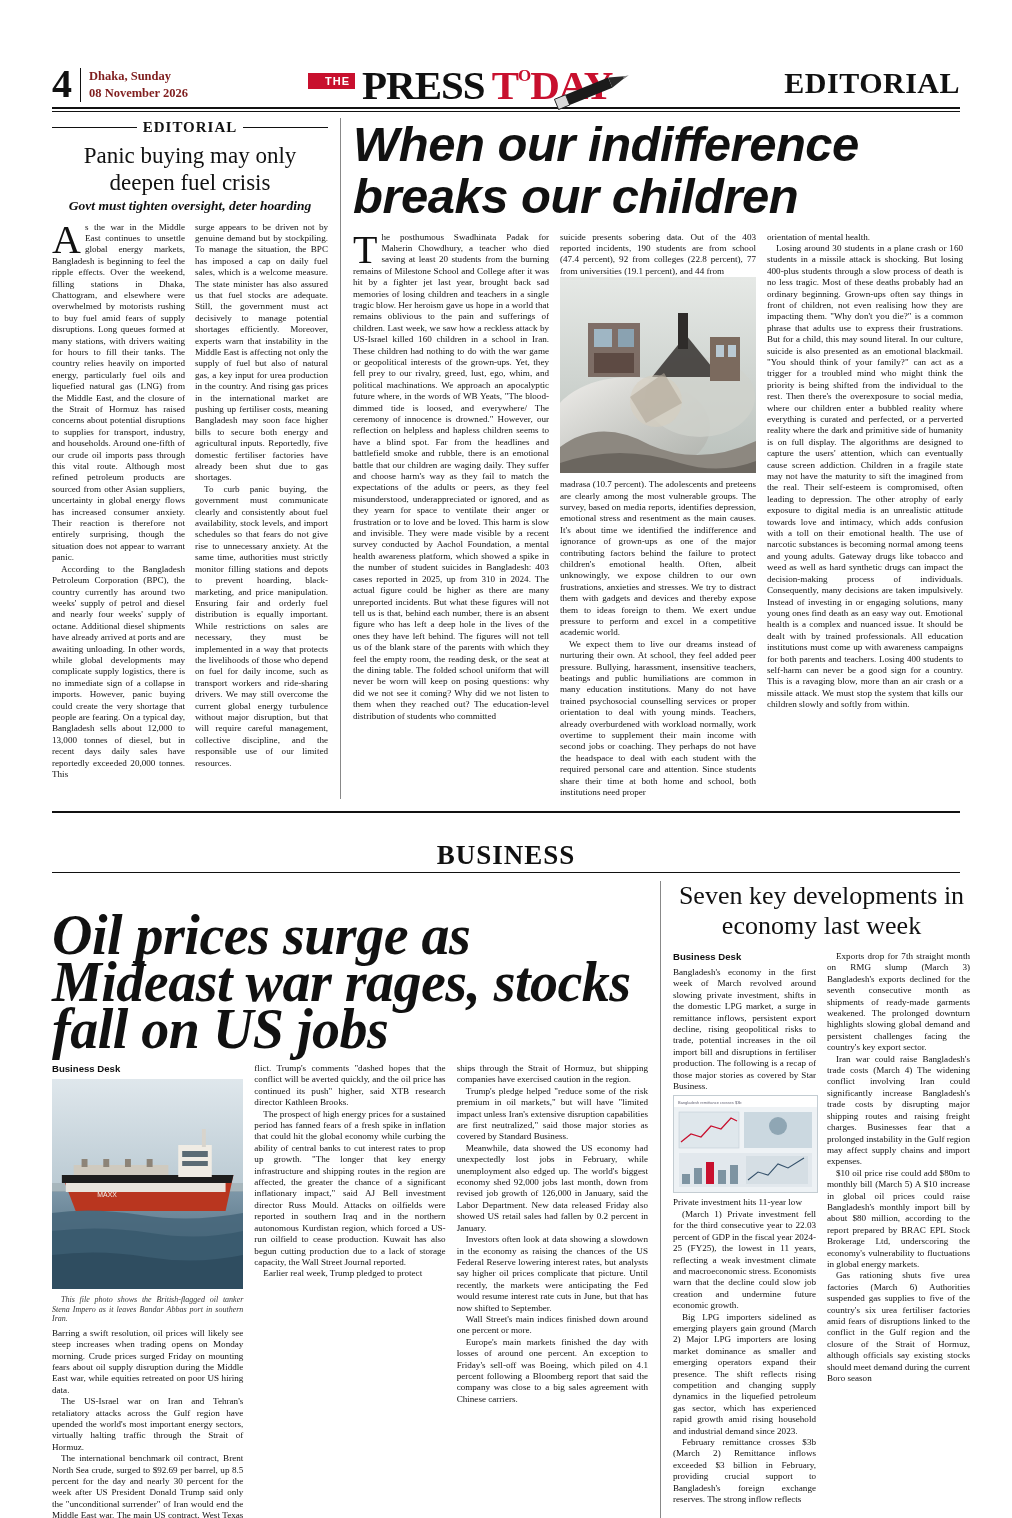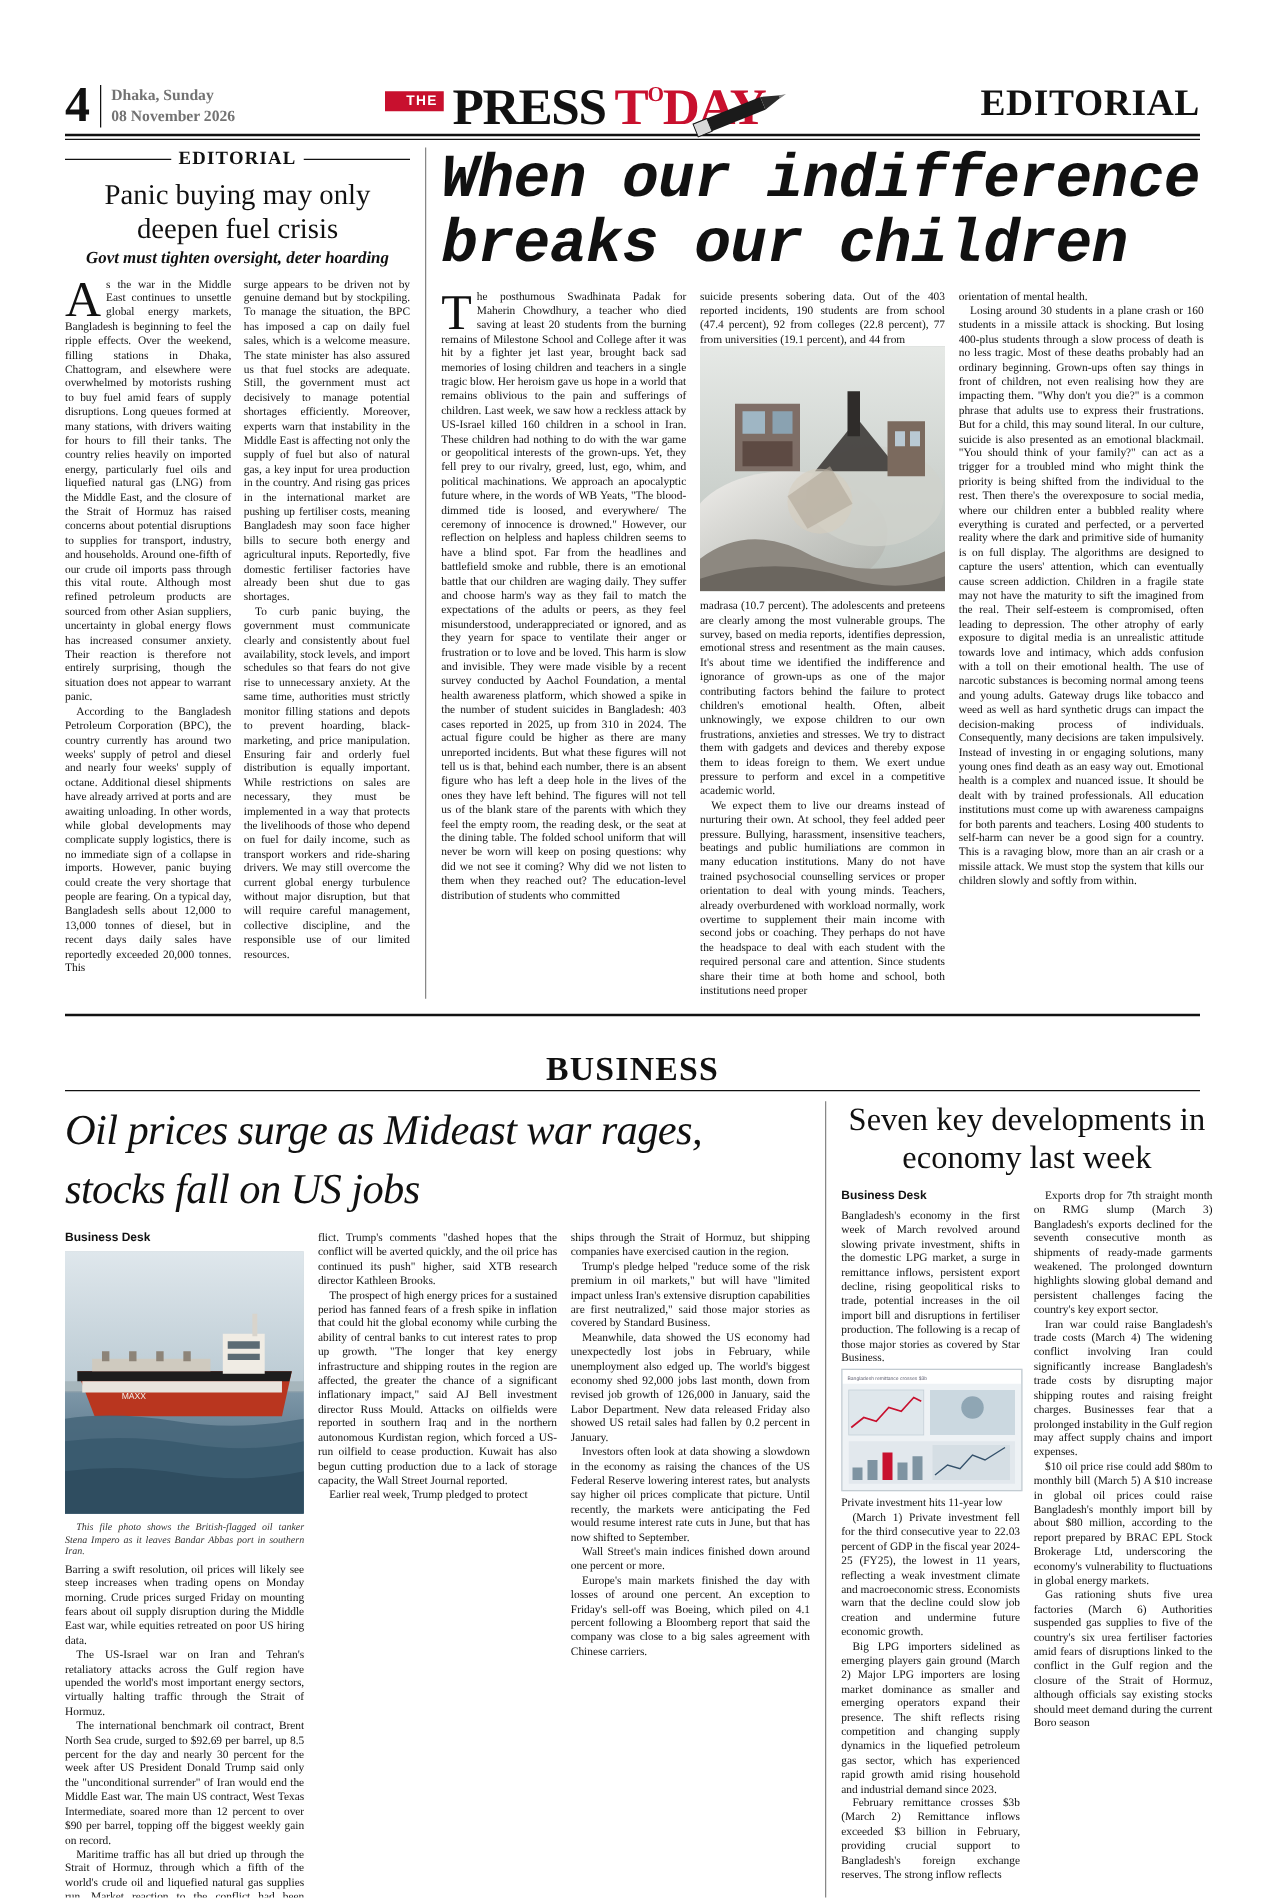--- a/index.html
+++ b/index.html
@@ -40,21 +40,21 @@
     padding-right: 8px;
     color: #111;
   }
   .dateblock {
     border-left: 1.5px solid #111;
     padding-left: 8px;
     font-family: "Liberation Serif", serif;
     font-size: 12.5px;
     font-weight: bold;
     line-height: 1.35;
-    color: #737373;
+    color: #7f1d1d;
     margin-bottom: 2px;
   }
   .logo-wrap {
     flex: 1;
     display: flex;
     justify-content: center;
     align-items: flex-end;
     position: relative;
     margin-bottom: -2px;
   }
@@ -205,21 +205,21 @@
     padding: 2px 4px 0 0;
     font-weight: normal;
   }
 
   .ed-right {
     flex: 1;
     padding-left: 12px;
     border-left: 0.8px solid #888;
   }
   .main-head {
-    font-family: Liberation Mono, monospace;
+    font-family: Liberation Sans, sans-serif;
     font-style: italic;
     font-weight: bold;
     font-size: 49px;
     line-height: 52px;
     letter-spacing: -0.5px;
     margin: 0 0 10px 0;
   }
   .main-cols {
     display: flex;
     gap: 11px;
@@ -246,26 +246,27 @@
     letter-spacing: 1px;
   }
   .biz-area {
     display: flex;
     margin-top: 8px;
   }
   .biz-left { width: 608px; padding-right: 12px; box-sizing: border-box;}
   .biz-right { flex: 1; padding-left: 12px; border-left: 0.8px solid #888; }
   .biz-head {
     font-family: "Liberation Serif", serif;
-    font-weight: normal;
+    font-weight: bold;
     font-style: italic;
-    font-size: 34px;
+    font-size: 56px;
     line-height: 47px;
     letter-spacing: -0.5px;
     margin-bottom: 10px;
+    margin-top: 31px;
   }
   .biz-head2 {
     font-family: "Liberation Serif", serif;
     font-size: 26px;
     line-height: 30px;
     text-align: center;
     margin-bottom: 10px;
   }
   .biz-cols { display: flex; gap: 11px; }
   .biz-col { width: 194px; }

